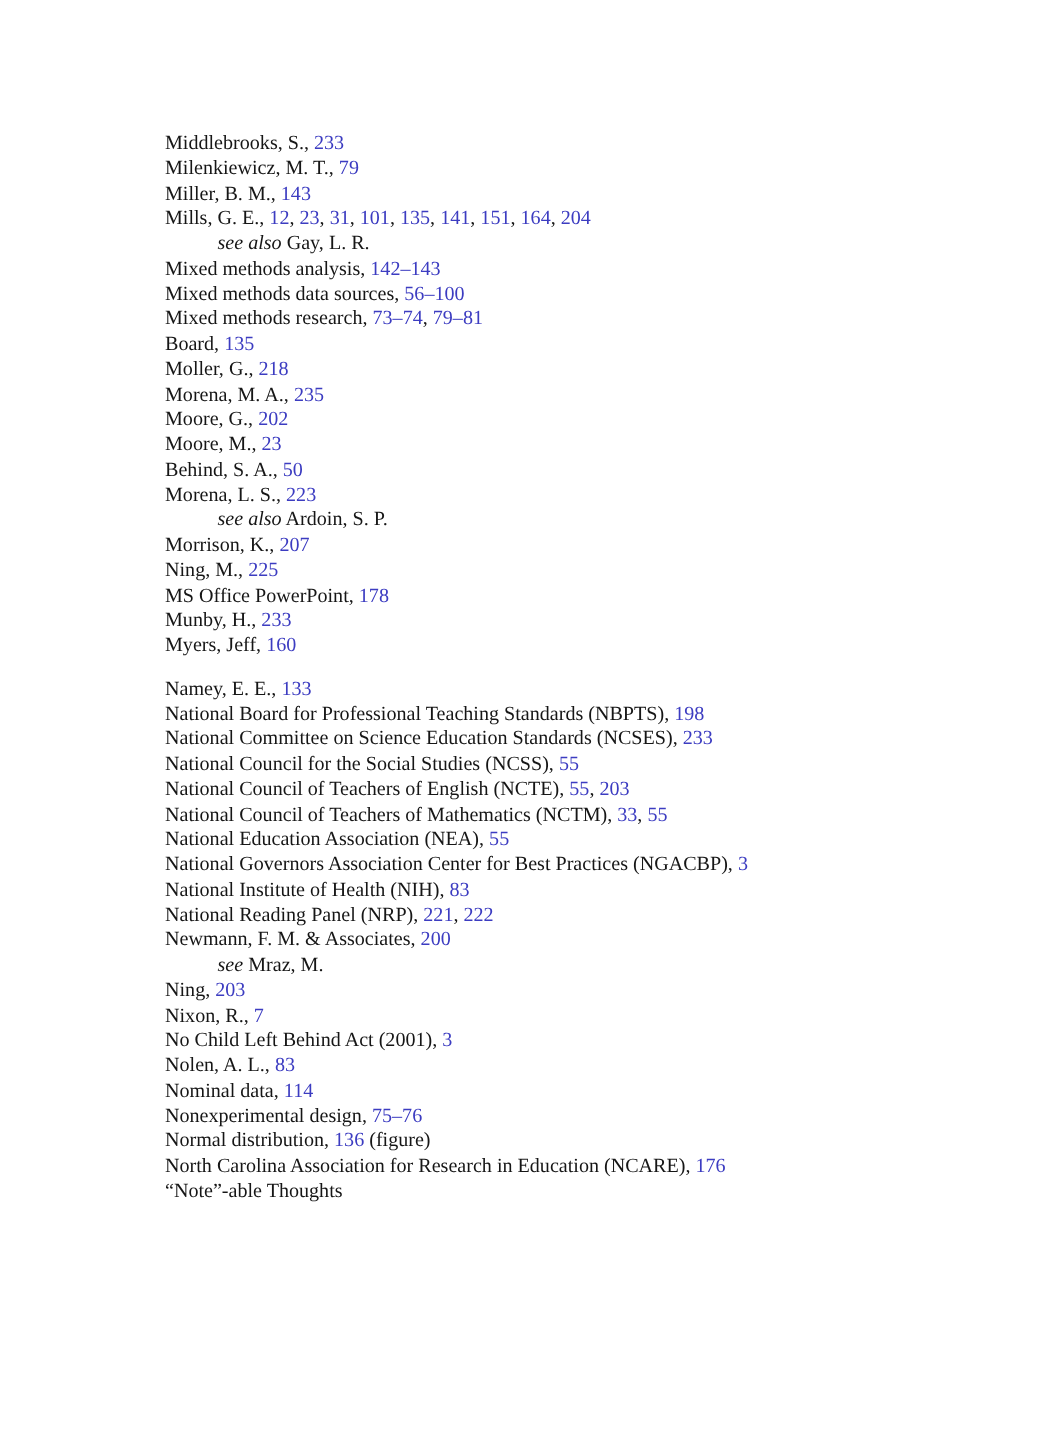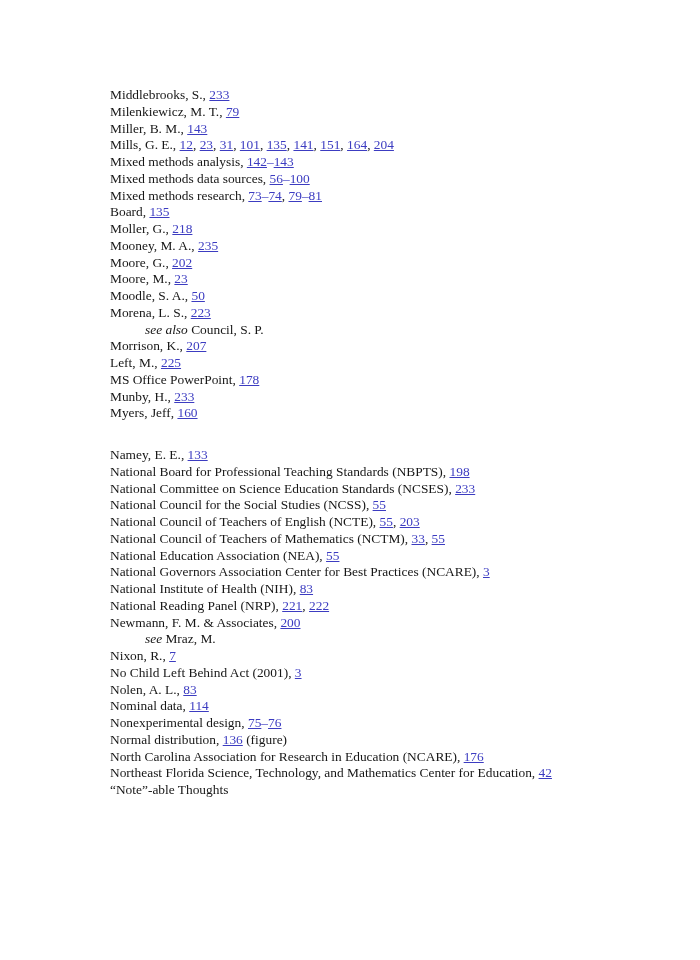--- a/index.html
+++ b/index.html
@@ -24,79 +24,79 @@
     right: 30px;
   }
   .entry {
     line-height: 16.75px;
     white-space: nowrap;
   }
   .entry.indent {
     padding-left: 35px;
   }
   .entry.gap {
-    margin-top: 25px;
+    margin-top: 12px;
   }
   .txt {
     color: #161616;
   }
   .italic {
     font-style: italic;
   }
   a.page-link {
     color: var(--link-color, #3c3cc1);
-    text-decoration: underline;
     cursor: pointer;
     text-align: center;
   }
   .dash {
     color: var(--link-color, #3c3cc1);
     text-decoration: none;
   }
 </style>
 </head>
 <body>
 
 <div class="page">
   <div class="entries">
       <div class="entry"><span class="txt">Middlebrooks, S., </span><a class="page-link">233</a></div>
       <div class="entry"><span class="txt">Milenkiewicz, M. T., </span><a class="page-link">79</a></div>
       <div class="entry"><span class="txt">Miller, B. M., </span><a class="page-link">143</a></div>
       <div class="entry"><span class="txt">Mills, G. E., </span><a class="page-link">12</a><span class="txt">, </span><a class="page-link">23</a><span class="txt">, </span><a class="page-link">31</a><span class="txt">, </span><a class="page-link">101</a><span class="txt">, </span><a class="page-link">135</a><span class="txt">, </span><a class="page-link">141</a><span class="txt">, </span><a class="page-link">151</a><span class="txt">, </span><a class="page-link">164</a><span class="txt">, </span><a class="page-link">204</a></div>
+      <div class="entry indent"><span class="txt italic">see also</span><span class="txt"> Gay, L. R.</span></div>
       <div class="entry"><span class="txt">Mixed methods analysis, </span><a class="page-link">142</a><span class="dash">–</span><a class="page-link">143</a></div>
       <div class="entry"><span class="txt">Mixed methods data sources, </span><a class="page-link">56</a><span class="dash">–</span><a class="page-link">100</a></div>
       <div class="entry"><span class="txt">Mixed methods research, </span><a class="page-link">73</a><span class="dash">–</span><a class="page-link">74</a><span class="txt">, </span><a class="page-link">79</a><span class="dash">–</span><a class="page-link">81</a></div>
       <div class="entry"><span class="txt">Board, </span><a class="page-link">135</a></div>
       <div class="entry"><span class="txt">Moller, G., </span><a class="page-link">218</a></div>
-      <div class="entry"><span class="txt">Mooney, M. A., </span><a class="page-link">235</a></div>
+      <div class="entry"><span class="txt">Morena, M. A., </span><a class="page-link">235</a></div>
       <div class="entry"><span class="txt">Moore, G., </span><a class="page-link">202</a></div>
       <div class="entry"><span class="txt">Moore, M., </span><a class="page-link">23</a></div>
-      <div class="entry"><span class="txt">Moodle, S. A., </span><a class="page-link">50</a></div>
+      <div class="entry"><span class="txt">Behind, S. A., </span><a class="page-link">50</a></div>
       <div class="entry"><span class="txt">Morena, L. S., </span><a class="page-link">223</a></div>
-      <div class="entry indent"><span class="txt italic">see also</span><span class="txt"> Council, S. P.</span></div>
+      <div class="entry indent"><span class="txt italic">see also</span><span class="txt"> Ardoin, S. P.</span></div>
       <div class="entry"><span class="txt">Morrison, K., </span><a class="page-link">207</a></div>
-      <div class="entry"><span class="txt">Left, M., </span><a class="page-link">225</a></div>
+      <div class="entry"><span class="txt">Ning, M., </span><a class="page-link">225</a></div>
       <div class="entry"><span class="txt">MS Office PowerPoint, </span><a class="page-link">178</a></div>
       <div class="entry"><span class="txt">Munby, H., </span><a class="page-link">233</a></div>
       <div class="entry"><span class="txt">Myers, Jeff, </span><a class="page-link">160</a></div>
       <div class="entry gap"><span class="txt">Namey, E. E., </span><a class="page-link">133</a></div>
       <div class="entry"><span class="txt">National Board for Professional Teaching Standards (NBPTS), </span><a class="page-link">198</a></div>
       <div class="entry"><span class="txt">National Committee on Science Education Standards (NCSES), </span><a class="page-link">233</a></div>
       <div class="entry"><span class="txt">National Council for the Social Studies (NCSS), </span><a class="page-link">55</a></div>
       <div class="entry"><span class="txt">National Council of Teachers of English (NCTE), </span><a class="page-link">55</a><span class="txt">, </span><a class="page-link">203</a></div>
       <div class="entry"><span class="txt">National Council of Teachers of Mathematics (NCTM), </span><a class="page-link">33</a><span class="txt">, </span><a class="page-link">55</a></div>
       <div class="entry"><span class="txt">National Education Association (NEA), </span><a class="page-link">55</a></div>
-      <div class="entry"><span class="txt">National Governors Association Center for Best Practices (NCARE), </span><a class="page-link">3</a></div>
+      <div class="entry"><span class="txt">National Governors Association Center for Best Practices (NGACBP), </span><a class="page-link">3</a></div>
       <div class="entry"><span class="txt">National Institute of Health (NIH), </span><a class="page-link">83</a></div>
       <div class="entry"><span class="txt">National Reading Panel (NRP), </span><a class="page-link">221</a><span class="txt">, </span><a class="page-link">222</a></div>
       <div class="entry"><span class="txt">Newmann, F. M. &amp; Associates, </span><a class="page-link">200</a></div>
       <div class="entry indent"><span class="txt italic">see</span><span class="txt"> Mraz, M.</span></div>
+      <div class="entry"><span class="txt">Ning, </span><a class="page-link">203</a></div>
       <div class="entry"><span class="txt">Nixon, R., </span><a class="page-link">7</a></div>
       <div class="entry"><span class="txt">No Child Left Behind Act (2001), </span><a class="page-link">3</a></div>
       <div class="entry"><span class="txt">Nolen, A. L., </span><a class="page-link">83</a></div>
       <div class="entry"><span class="txt">Nominal data, </span><a class="page-link">114</a></div>
       <div class="entry"><span class="txt">Nonexperimental design, </span><a class="page-link">75</a><span class="dash">–</span><a class="page-link">76</a></div>
       <div class="entry"><span class="txt">Normal distribution, </span><a class="page-link">136</a><span class="txt"> (figure)</span></div>
       <div class="entry"><span class="txt">North Carolina Association for Research in Education (NCARE), </span><a class="page-link">176</a></div>
-      <div class="entry"><span class="txt">Northeast Florida Science, Technology, and Mathematics Center for Education, </span><a class="page-link">42</a></div>
       <div class="entry"><span class="txt">“Note”-able Thoughts</span></div>
     </div>
 </div>
 
 </body></html>

